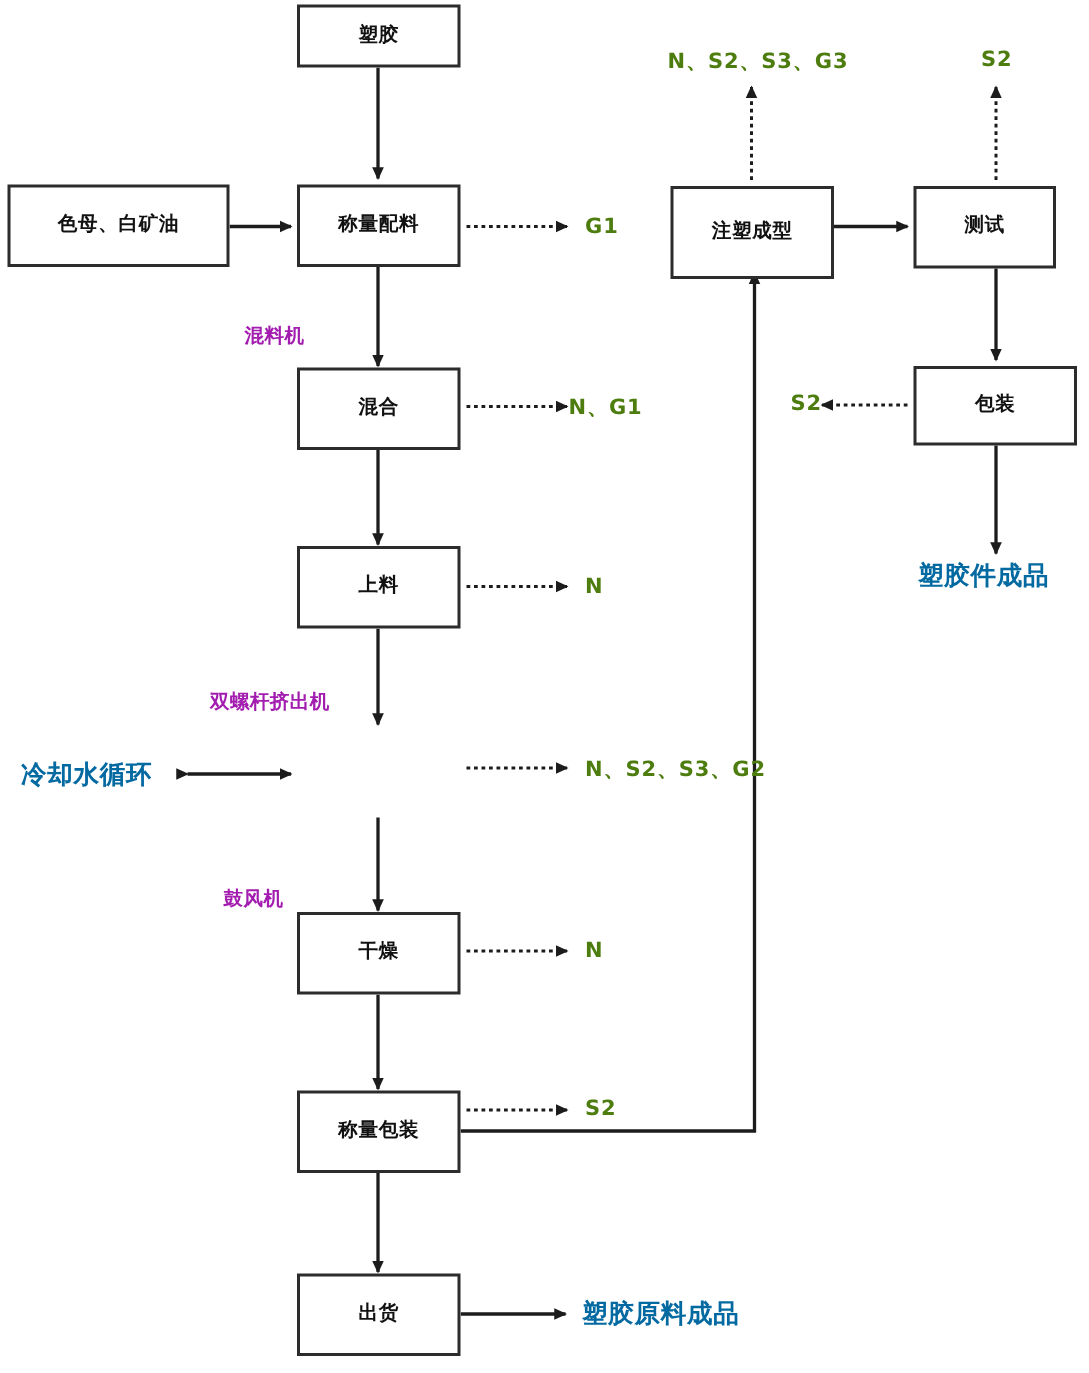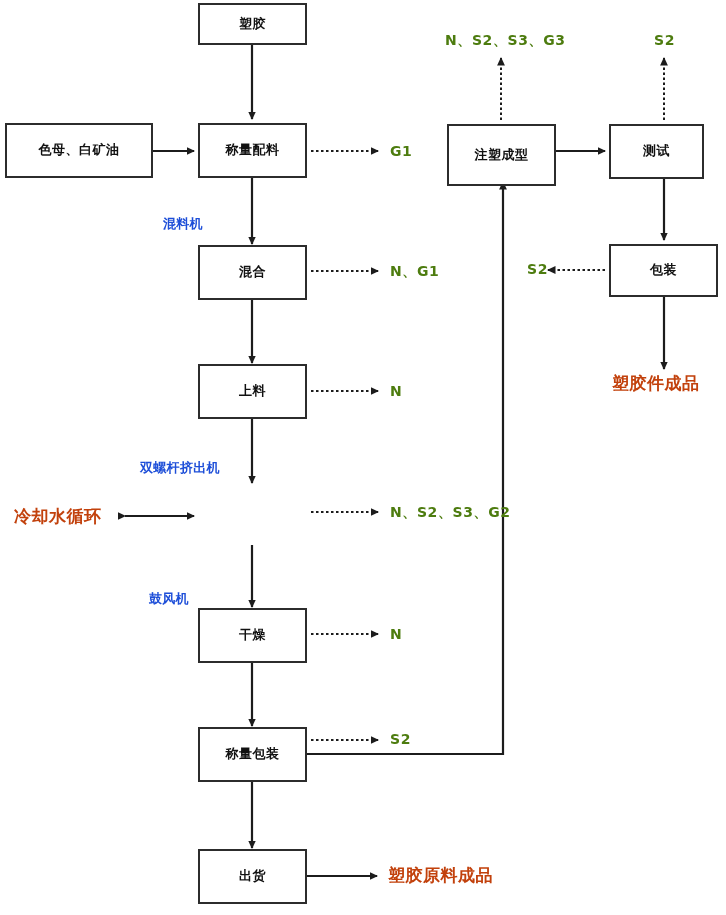--- a/index.html
+++ b/index.html
@@ -35,30 +35,30 @@
     text-align: center;
     font-size: 13px;
     line-height: 1.12;
     color: #111111;
     letter-spacing: 0.5px;
     font-weight: 600;
     z-index: 2;
   }
   .freetext {
     position: absolute;
-    color: #c2410c;
+    color: #0369a1;
     font-size: 17px;
     font-weight: 600;
     letter-spacing: 0.5px;
     white-space: nowrap;
     z-index: 2;
   }
   .eqlabel {
     position: absolute;
-    color: #1d4ed8;
+    color: #a21caf;
     font-size: 13px;
     font-weight: 600;
     letter-spacing: 0.3px;
     white-space: nowrap;
     z-index: 2;
     text-align: center;
   }
   .emlabel {
     position: absolute;
     color: #4d7c0f;
@@ -166,21 +166,21 @@
   <div class="freetext" style="left:612px; top:372px;">塑胶件成品</div>
 
   <div class="eqlabel" style="left:163px; top:215px;">混料机</div>
 
   <div class="eqlabel" style="left:140px; top:459px;">双螺杆挤出机</div>
 
   <div class="eqlabel" style="left:149px; top:590px;font-family:Liberation Mono, monospace;">鼓风机</div>
 
   <div class="emlabel" style="left:390px; top:143px;">G1</div>
 
-  <div class="emlabel" style="left:390px; top:263px;">N、G1</div>
+  <div class="emlabel" style="left:379px; top:263px;">N、G1</div>
 
   <div class="emlabel" style="left:390px; top:383px;">N</div>
 
   <div class="emlabel" style="left:390px; top:504px;">N、S2、S3、G2</div>
 
   <div class="emlabel" style="left:390px; top:626px;">N</div>
 
   <div class="emlabel" style="left:390px; top:731px;">S2</div>
 
   <div class="emlabel" style="left:445px; top:32px;">N、S2、S3、G3</div>

